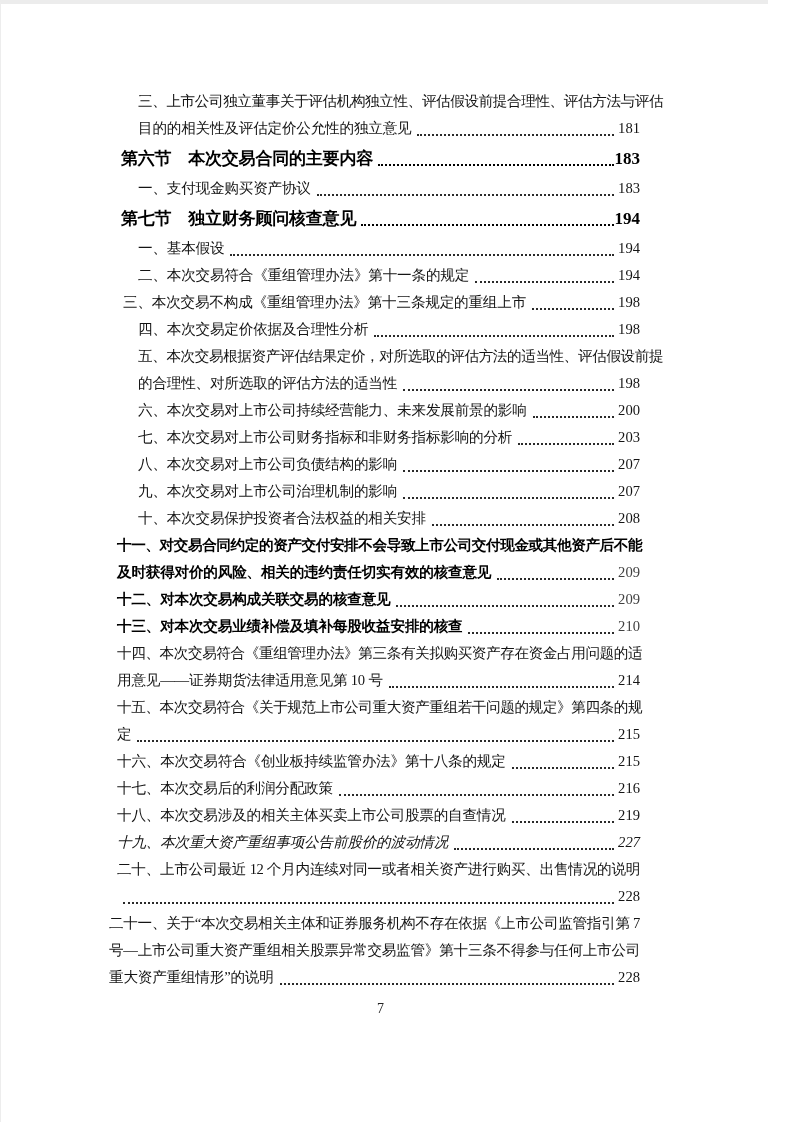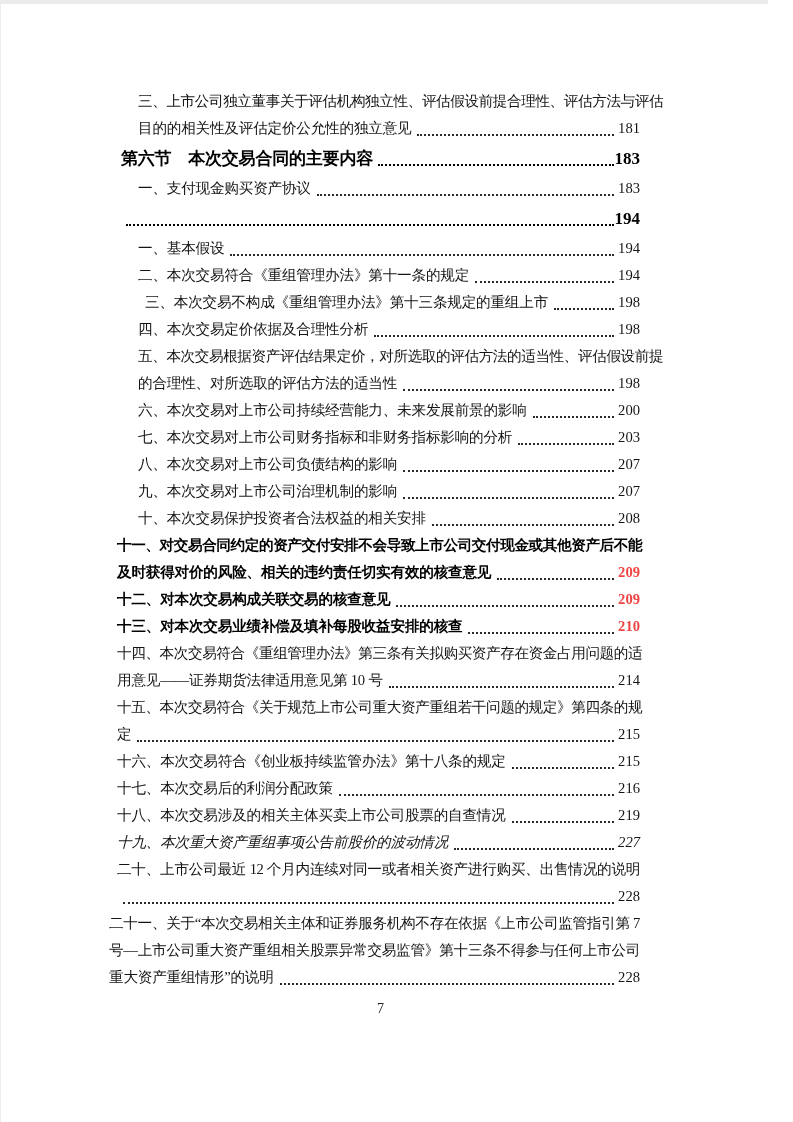--- a/index.html
+++ b/index.html
@@ -18,21 +18,21 @@
     text-align:justify;text-align-last:justify;
     text-justify:inter-ideograph;letter-spacing:-0.4px;
     white-space:nowrap;
   }
   .line.last{display:flex;align-items:flex-end;}
   .line.last .t{white-space:nowrap;letter-spacing:-0.2px;}
   .dots{flex:1;min-width:8px;border-bottom:2px dotted #2a2a2a;margin:0 4px 6px 6px;}
   .section .dots{border-bottom:2.6px dotted #000;margin:0 1px 6px 5px;}
   .item-bold .dots{border-bottom:2px dotted #2a2a2a;}
   .pg{flex:none;}
-  .item-bold .pg{font-weight:700;color:#ef4444;}
+  .item-bold .pg{font-weight:400;color:#404040;}
   .footer{margin-top:10px;text-align:center;font-size:14px;color:#222;}
 </style>
 </head>
 <body>
 
 <div class="page">
   <div class="content">
     <div>
         <div class="entry item" style="margin-left: 17px;">
           <div class="line full">三、上市公司独立董事关于评估机构独立性、评估假设前提合理性、评估方法与评估</div>
@@ -51,39 +51,40 @@
         </div>
         <div class="entry item" style="margin-left: 17px;">
           <div class="line last">
             <span class="t">一、支付现金购买资产协议</span>
             <span class="dots"></span>
             <span class="pg">183</span>
           </div>
         </div>
         <div class="entry section">
           <div class="line last">
+            <span class="t">第七节　独立财务顾问核查意见</span>
             <span class="dots"></span>
             <span class="pg">194</span>
           </div>
         </div>
         <div class="entry item" style="margin-left: 17px;">
           <div class="line last">
             <span class="t">一、基本假设</span>
             <span class="dots"></span>
             <span class="pg">194</span>
           </div>
         </div>
         <div class="entry item" style="margin-left: 17px;">
           <div class="line last">
             <span class="t">二、本次交易符合《重组管理办法》第十一条的规定</span>
             <span class="dots"></span>
             <span class="pg">194</span>
           </div>
         </div>
-        <div class="entry item" style="margin-left: 24px;">
+        <div class="entry item" style="margin-left: 2px;">
           <div class="line last">
             <span class="t">三、本次交易不构成《重组管理办法》第十三条规定的重组上市</span>
             <span class="dots"></span>
             <span class="pg">198</span>
           </div>
         </div>
         <div class="entry item" style="margin-left: 17px;">
           <div class="line last">
             <span class="t">四、本次交易定价依据及合理性分析</span>
             <span class="dots"></span>

